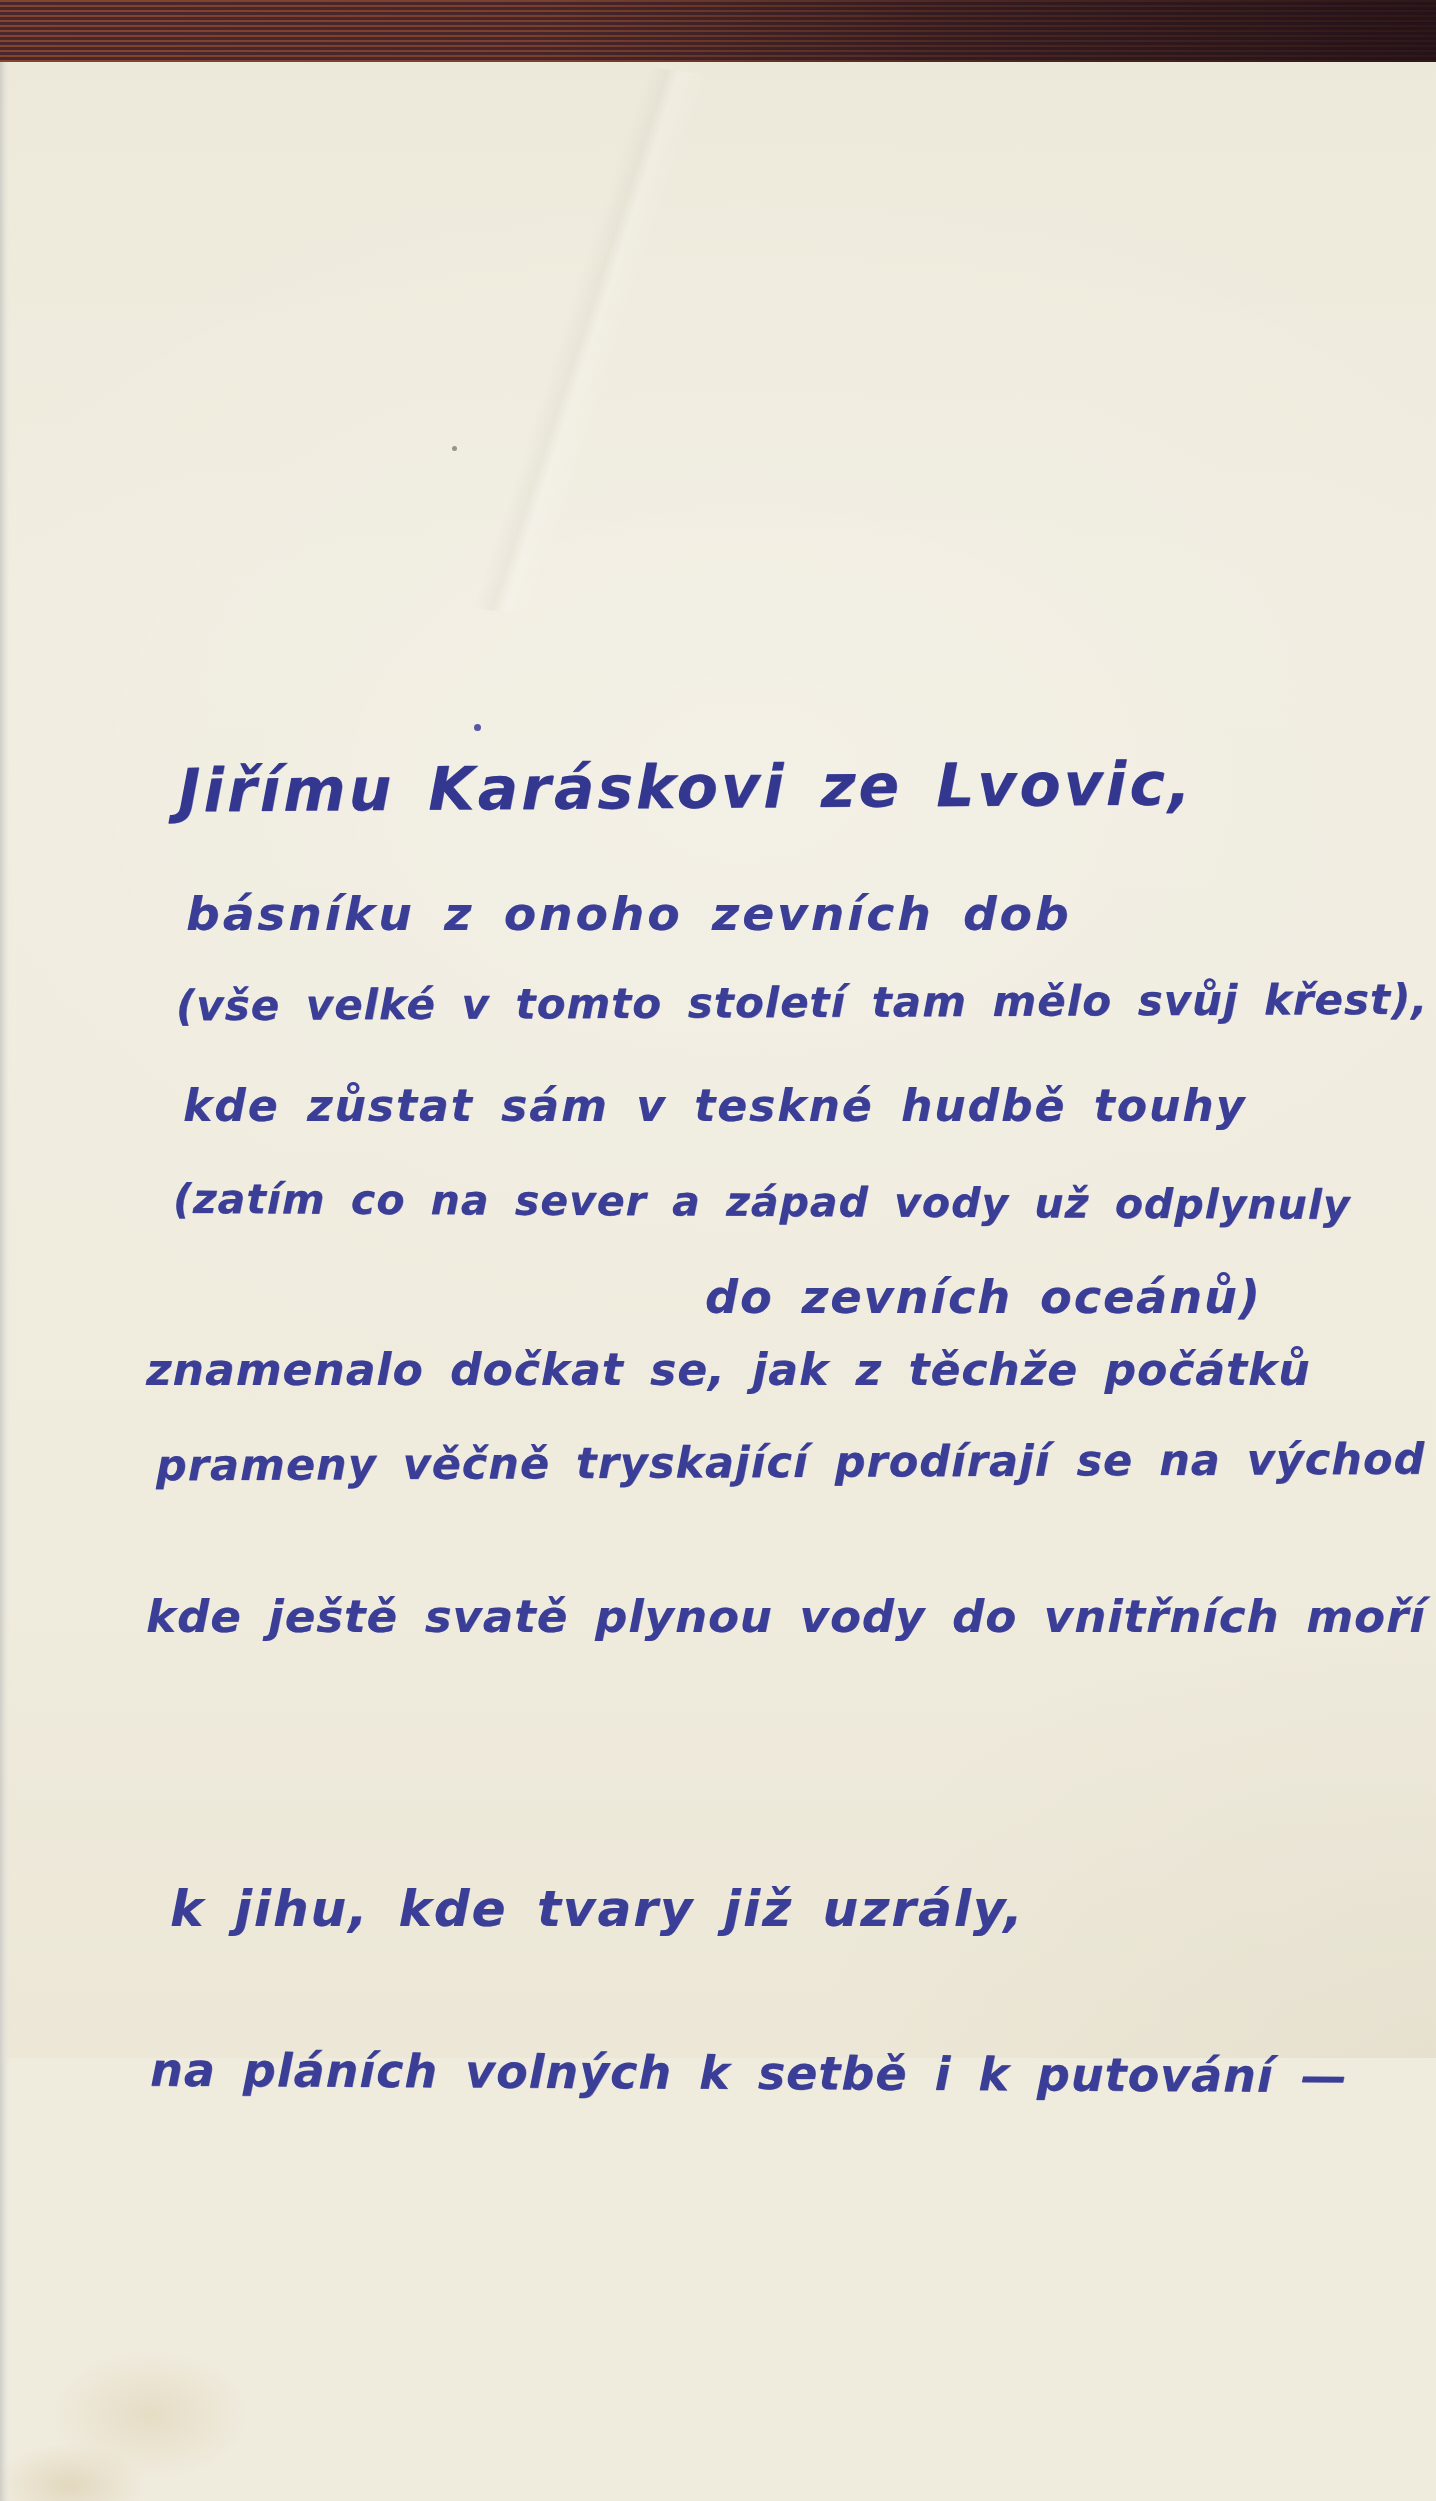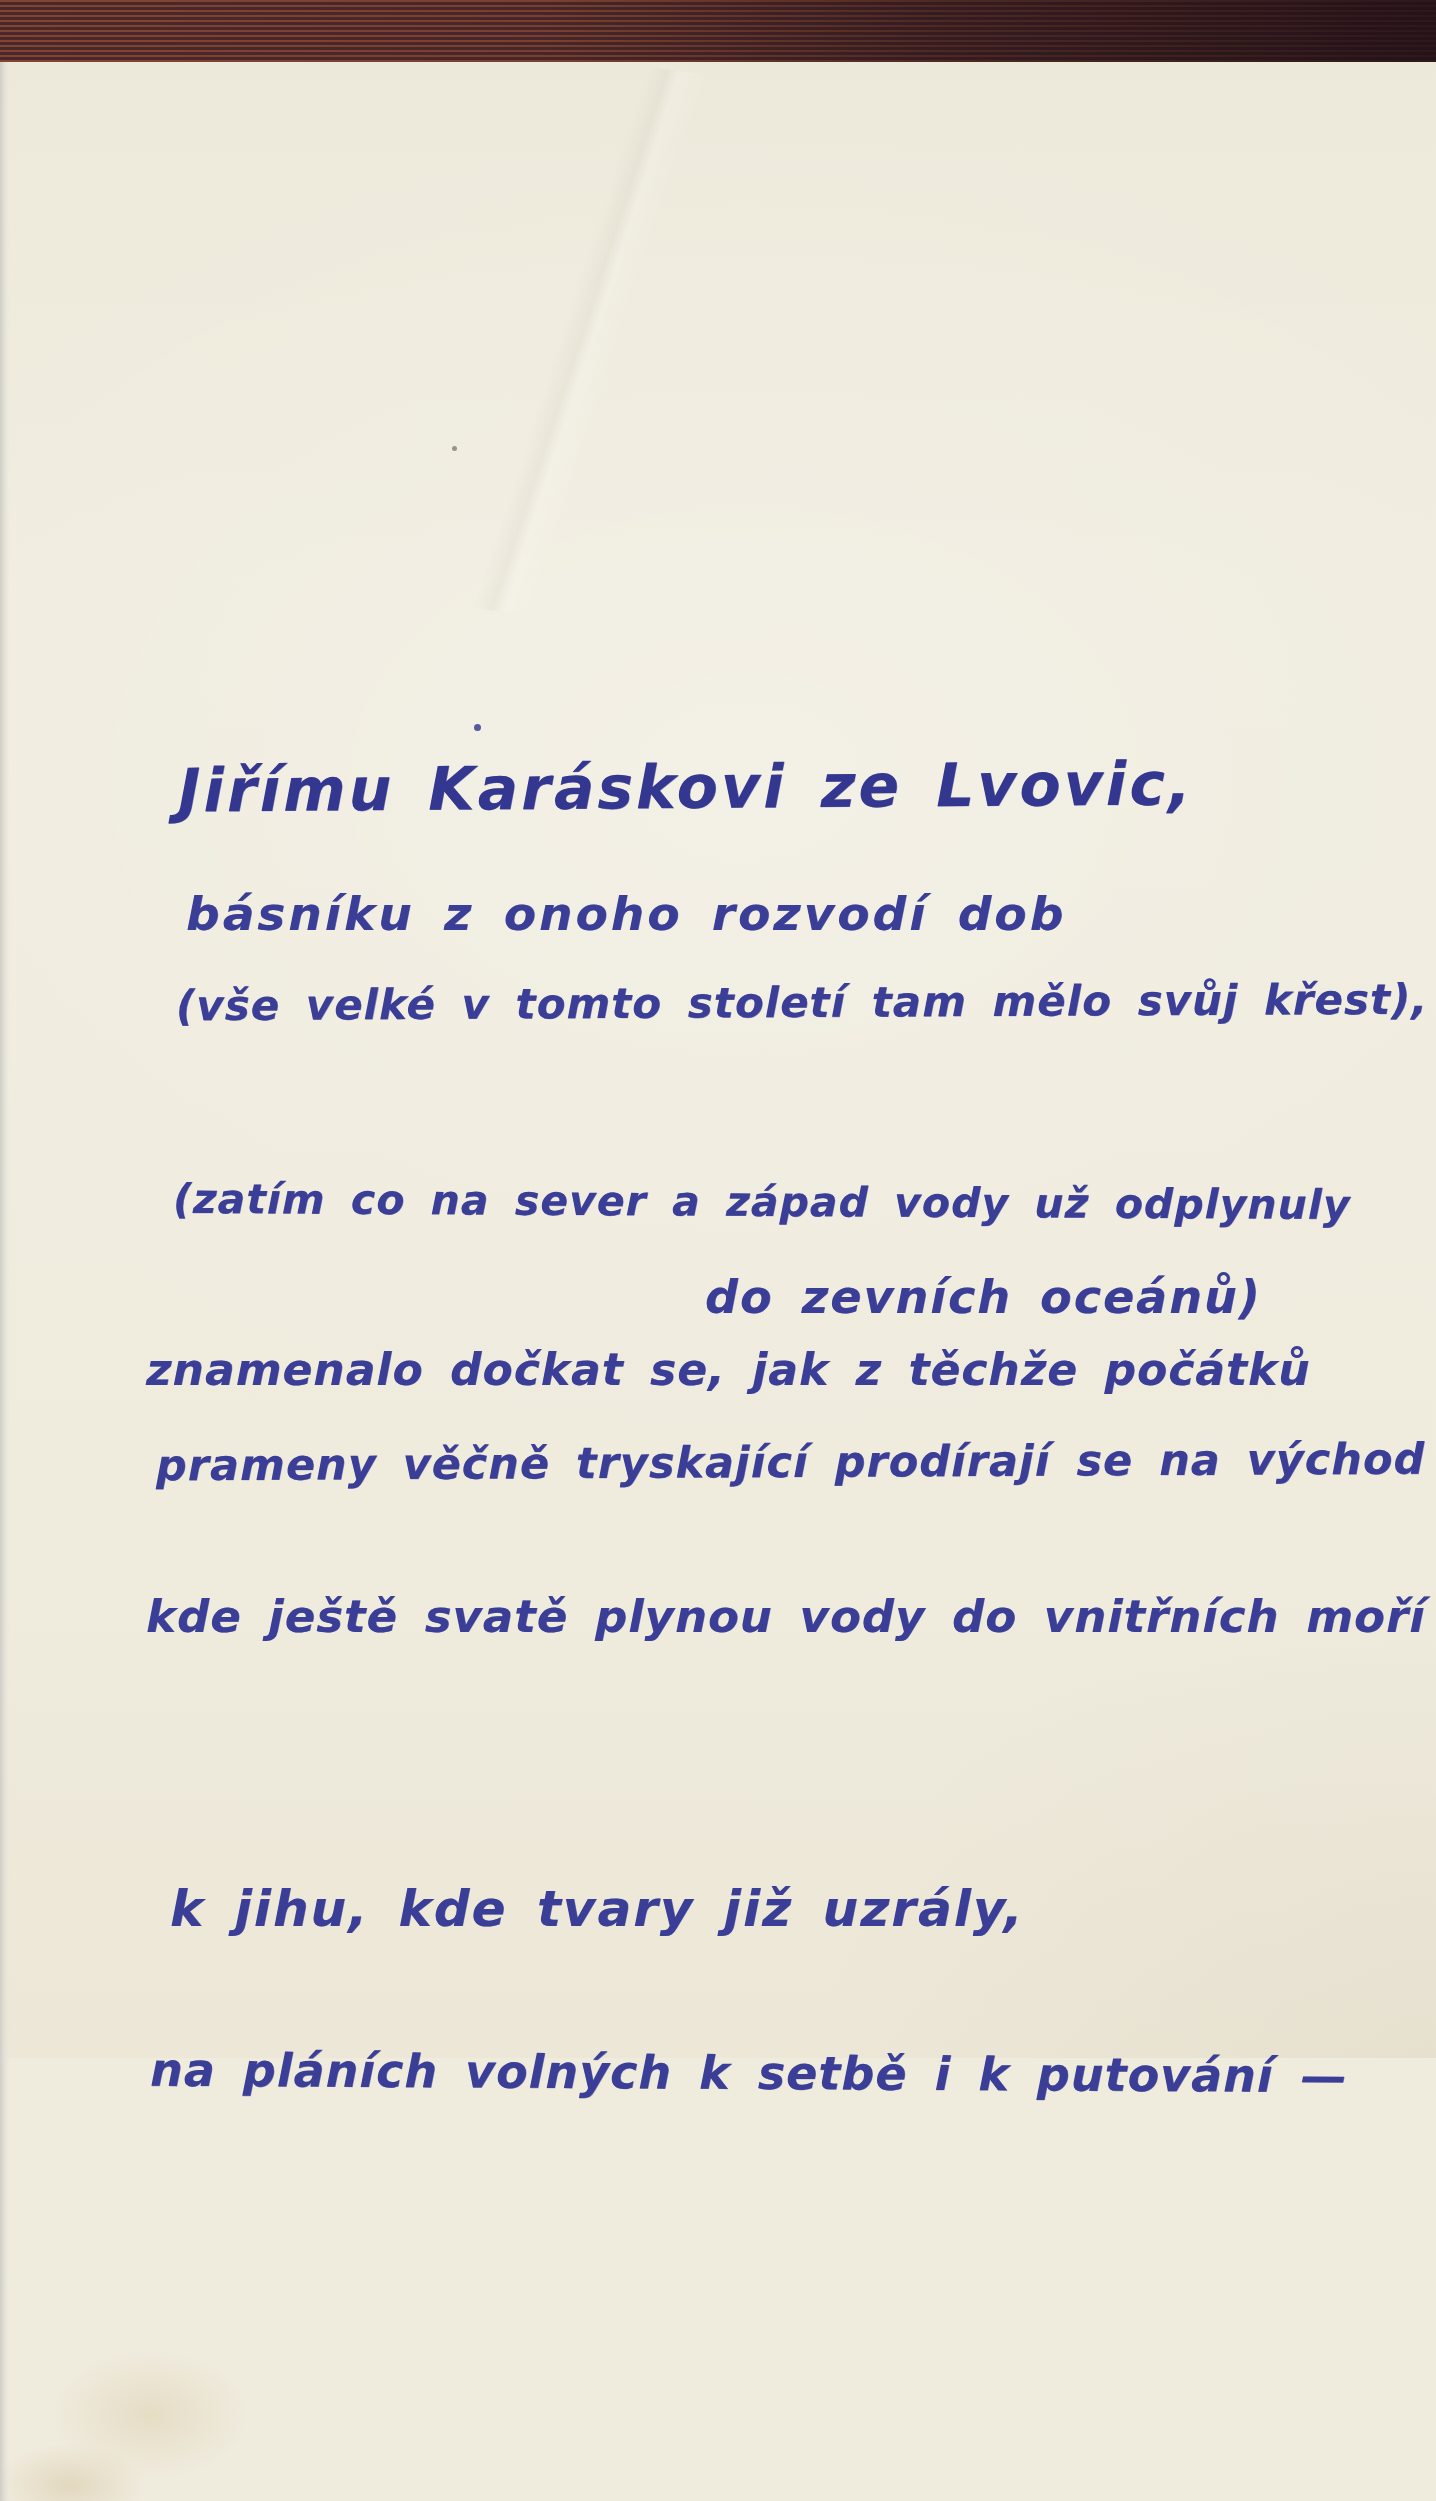--- a/index.html
+++ b/index.html
@@ -83,22 +83,23 @@
 <div class="paper">
   <div class="paper-left-edge"></div>
   <div class="crease"></div>
   <div class="stain1"></div>
   <div class="stain2"></div>
   <div class="cover-band"></div>
   <div class="speck-dark"></div>
   <div class="speck-ink"></div>
 
   <div class="line l1">Jiřímu Karáskovi ze Lvovic,</div>
-  <div class="line l2">básníku z onoho rozvodí dob</div>
+  <div class="line l2">básníku z onoho zevních dob</div>
   <div class="line l3">(vše velké v tomto století tam mělo svůj křest),</div>
+  <div class="line l4">kde zůstat sám v teskné hudbě touhy</div>
   <div class="line l5">(zatím co na sever a západ vody už odplynuly</div>
   <div class="line l6">do zevních oceánů)</div>
   <div class="line l7">znamenalo dočkat se, jak z těchže počátků</div>
   <div class="line l8">prameny věčně tryskající prodírají se na východ</div>
   <div class="line l10">kde ještě svatě plynou vody do vnitřních moří</div>
   <div class="line l13">k jihu, kde tvary již uzrály,</div>
   <div class="line l15">na pláních volných k setbě i k putování —</div>
 </div>
 
 </body></html>

